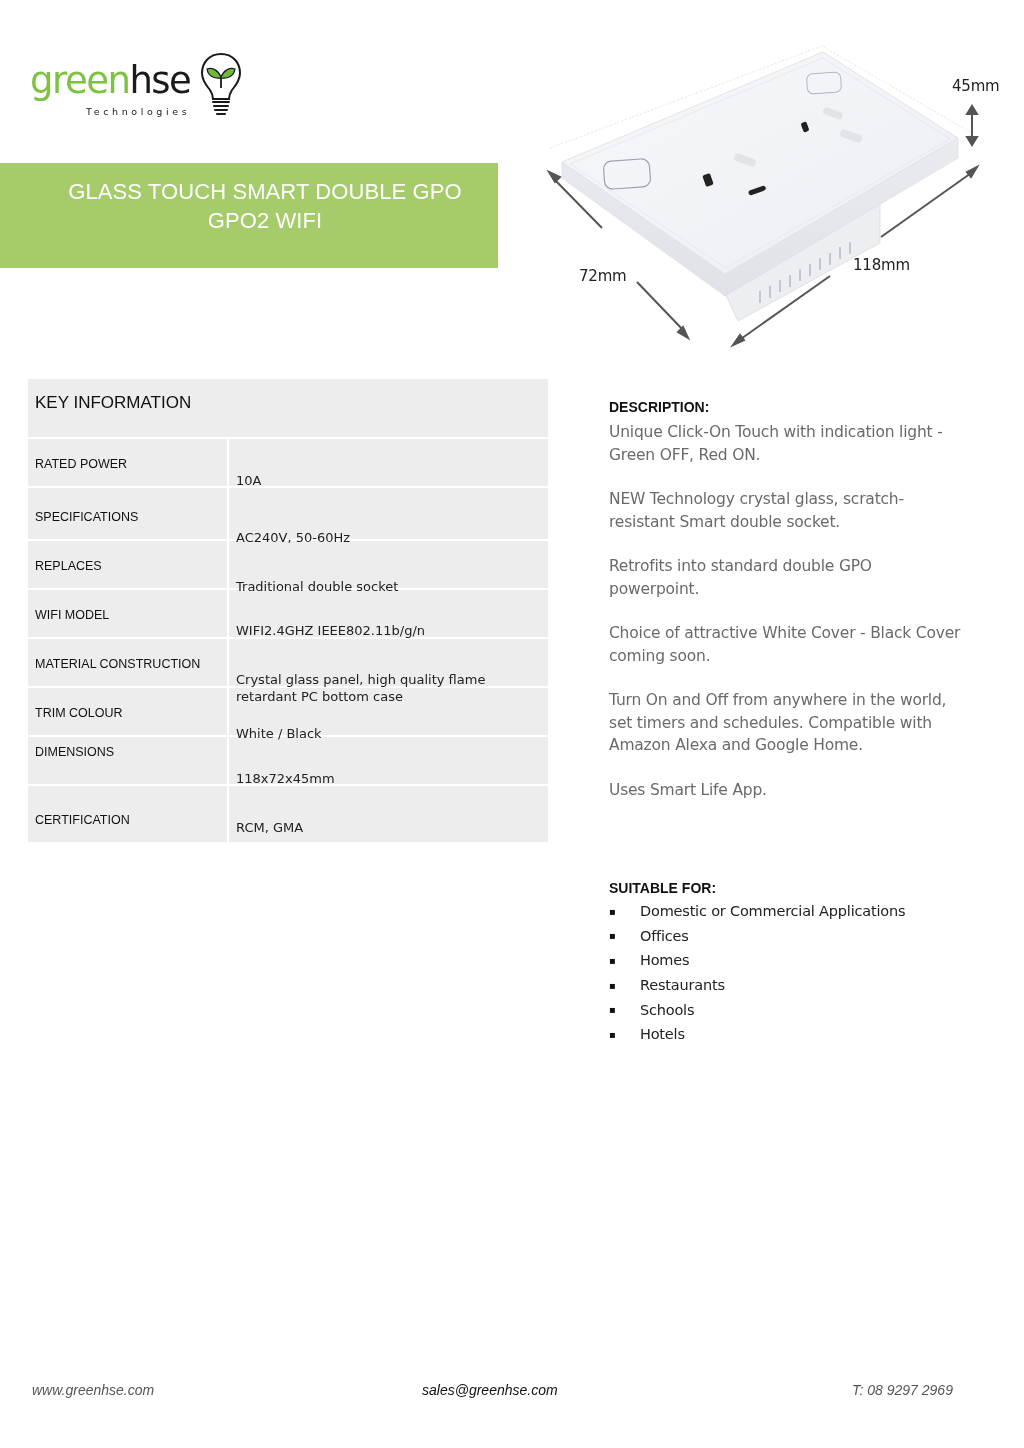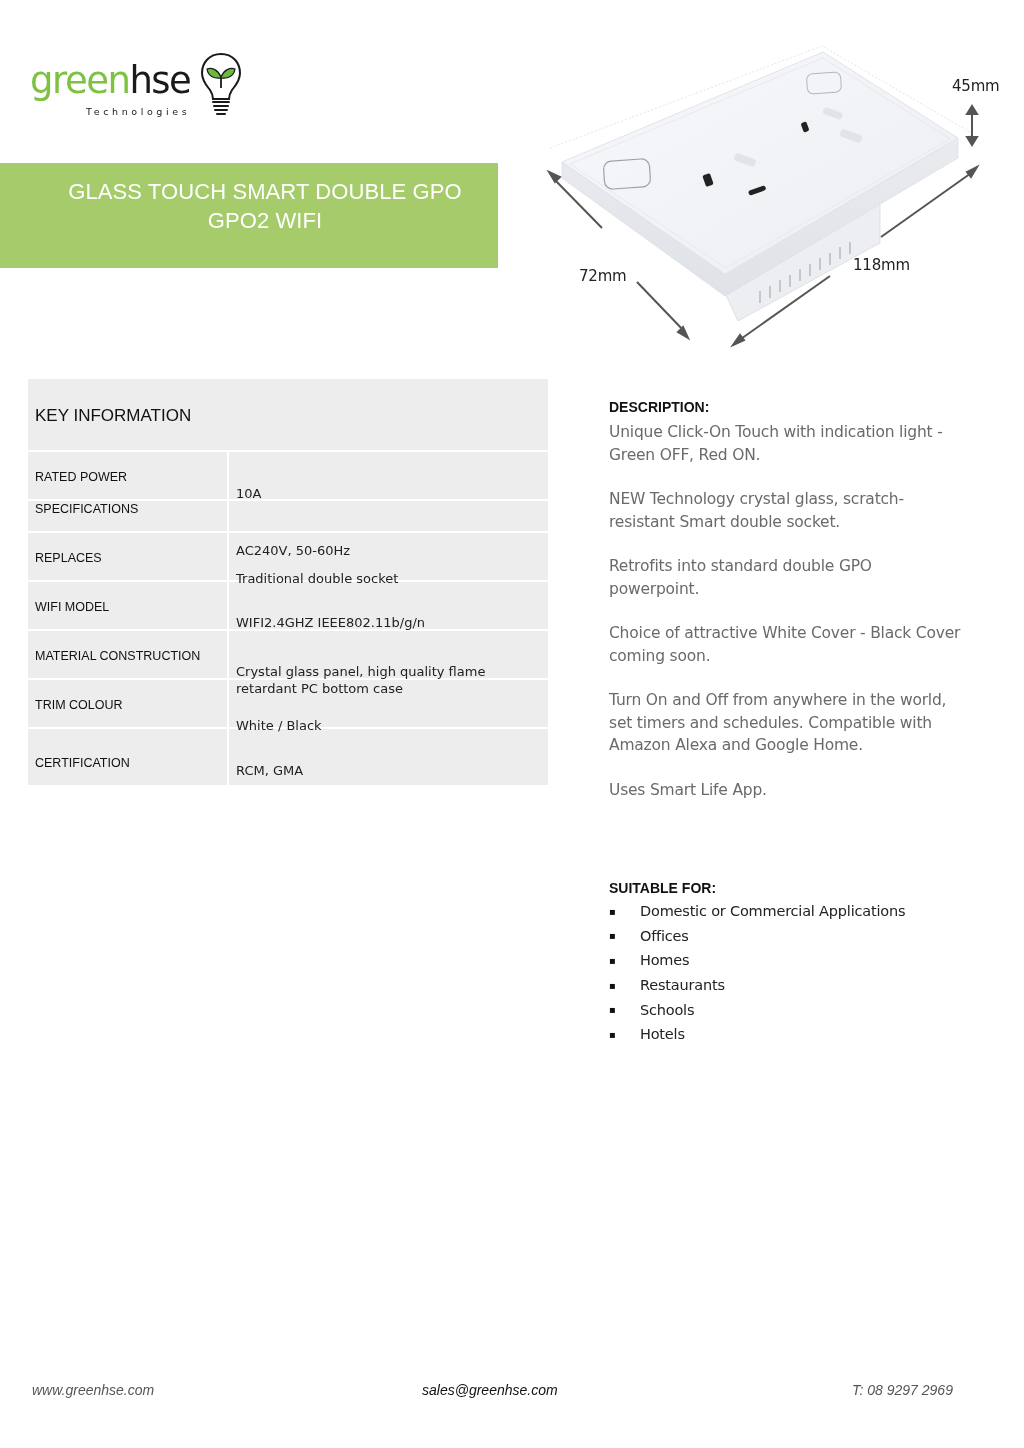--- a/index.html
+++ b/index.html
@@ -17,21 +17,21 @@
     
     .banner { position: absolute; left: 0; top: 163px; width: 498px; height: 105px; background: #a5cb6b; color: #ffffff; text-align: center; padding-top: 14px; }
     .banner .t1, .banner .t2 { font-family: "Liberation Sans", sans-serif; font-size: 22px; line-height: 29px; letter-spacing: 0.1px; margin-left: 32px; }
 
     
     .product { position: absolute; left: 540px; top: 38px; width: 484px; height: 320px; }
     .dim-label { position: absolute; font-family: "DejaVu Sans", sans-serif; font-size: 15px; color: #222; letter-spacing: -0.2px; }
 
     
     .keyinfo { position: absolute; left: 28px; top: 379px; width: 520px; background: #ededed; }
-    .ki-head { height: 60px; border-bottom: 2px solid #ffffff; padding: 14px 0 0 7px; font-size: 17px; color: #111; margin-top: 13px; }
+    .ki-head { height: 60px; border-bottom: 2px solid #ffffff; padding: 14px 0 0 7px; font-size: 17px; color: #111; }
     .ki-row { display: flex; border-bottom: 2px solid #ffffff; }
     .ki-row:last-child { border-bottom: none; }
     .ki-label { width: 201px; border-right: 2px solid #ffffff; padding-left: 7px; font-size: 12.5px; color: #111; display: flex; align-items: flex-end; }
     .ki-value { flex: 1; padding-left: 7px; font-family: "DejaVu Sans", sans-serif; font-size: 13px; color: #222; line-height: 17px; margin-top: 26px; }
 
     
     .desc { position: absolute; left: 609px; top: 399px; width: 380px; }
     .section-h { font-family: Liberation Sans, sans-serif; font-weight: bold; font-size: 14px; color: #111; }
     .desc-p { font-family: "DejaVu Sans", sans-serif; font-size: 15.5px; line-height: 22.5px; color: #6a6a6a; letter-spacing: -0.2px; margin-bottom: 22px; }
 
@@ -132,39 +132,43 @@
   <span class="dim-label" style="left:39px; top:229px;">72mm</span>
   <span class="dim-label" style="left:313px; top:218px;">118mm</span>
 </div>
 
 <div class="keyinfo">
   <div class="ki-head">KEY INFORMATION</div>
   <div class="ki-row" style="height:49px">
     <div class="ki-label" style="padding-bottom:15px">RATED POWER</div>
     <div class="ki-value" style="padding-top:7px">10A</div>
   </div>
-  <div class="ki-row" style="height:32px">
+  <div class="ki-row" style="height:53px">
     <div class="ki-label" style="padding-bottom:15px">SPECIFICATIONS</div>
     <div class="ki-value" style="padding-top:15px">AC240V, 50-60Hz</div>
   </div>
   <div class="ki-row" style="height:49px">
     <div class="ki-label" style="padding-bottom:15px">REPLACES</div>
     <div class="ki-value" style="padding-top:11px">Traditional double socket</div>
   </div>
   <div class="ki-row" style="height:49px">
     <div class="ki-label" style="padding-bottom:15px">WIFI MODEL</div>
     <div class="ki-value" style="padding-top:6px">WIFI2.4GHZ  IEEE802.11b/g/n</div>
   </div>
   <div class="ki-row" style="height:49px">
     <div class="ki-label" style="padding-bottom:15px">MATERIAL CONSTRUCTION</div>
     <div class="ki-value" style="padding-top:6px; padding-right:20px">Crystal glass panel, high quality flame retardant PC bottom case</div>
   </div>
   <div class="ki-row" style="height:49px">
     <div class="ki-label" style="padding-bottom:15px">TRIM COLOUR</div>
     <div class="ki-value" style="padding-top:11px">White / Black</div>
+  </div>
+  <div class="ki-row" style="height:49px">
+    <div class="ki-label" style="padding-bottom:25px">DIMENSIONS</div>
+    <div class="ki-value" style="padding-top:7px">118x72x45mm</div>
   </div>
   <div class="ki-row" style="height:56px">
     <div class="ki-label" style="padding-bottom:15px">CERTIFICATION</div>
     <div class="ki-value" style="padding-top:7px">RCM, GMA</div>
   </div>
 </div>
 
 <div class="desc">
   <div class="section-h" style="margin-bottom:6px">DESCRIPTION:</div>
   <p class="desc-p" style="width:345px">Unique Click-On Touch with indication light - Green OFF, Red ON.</p>

